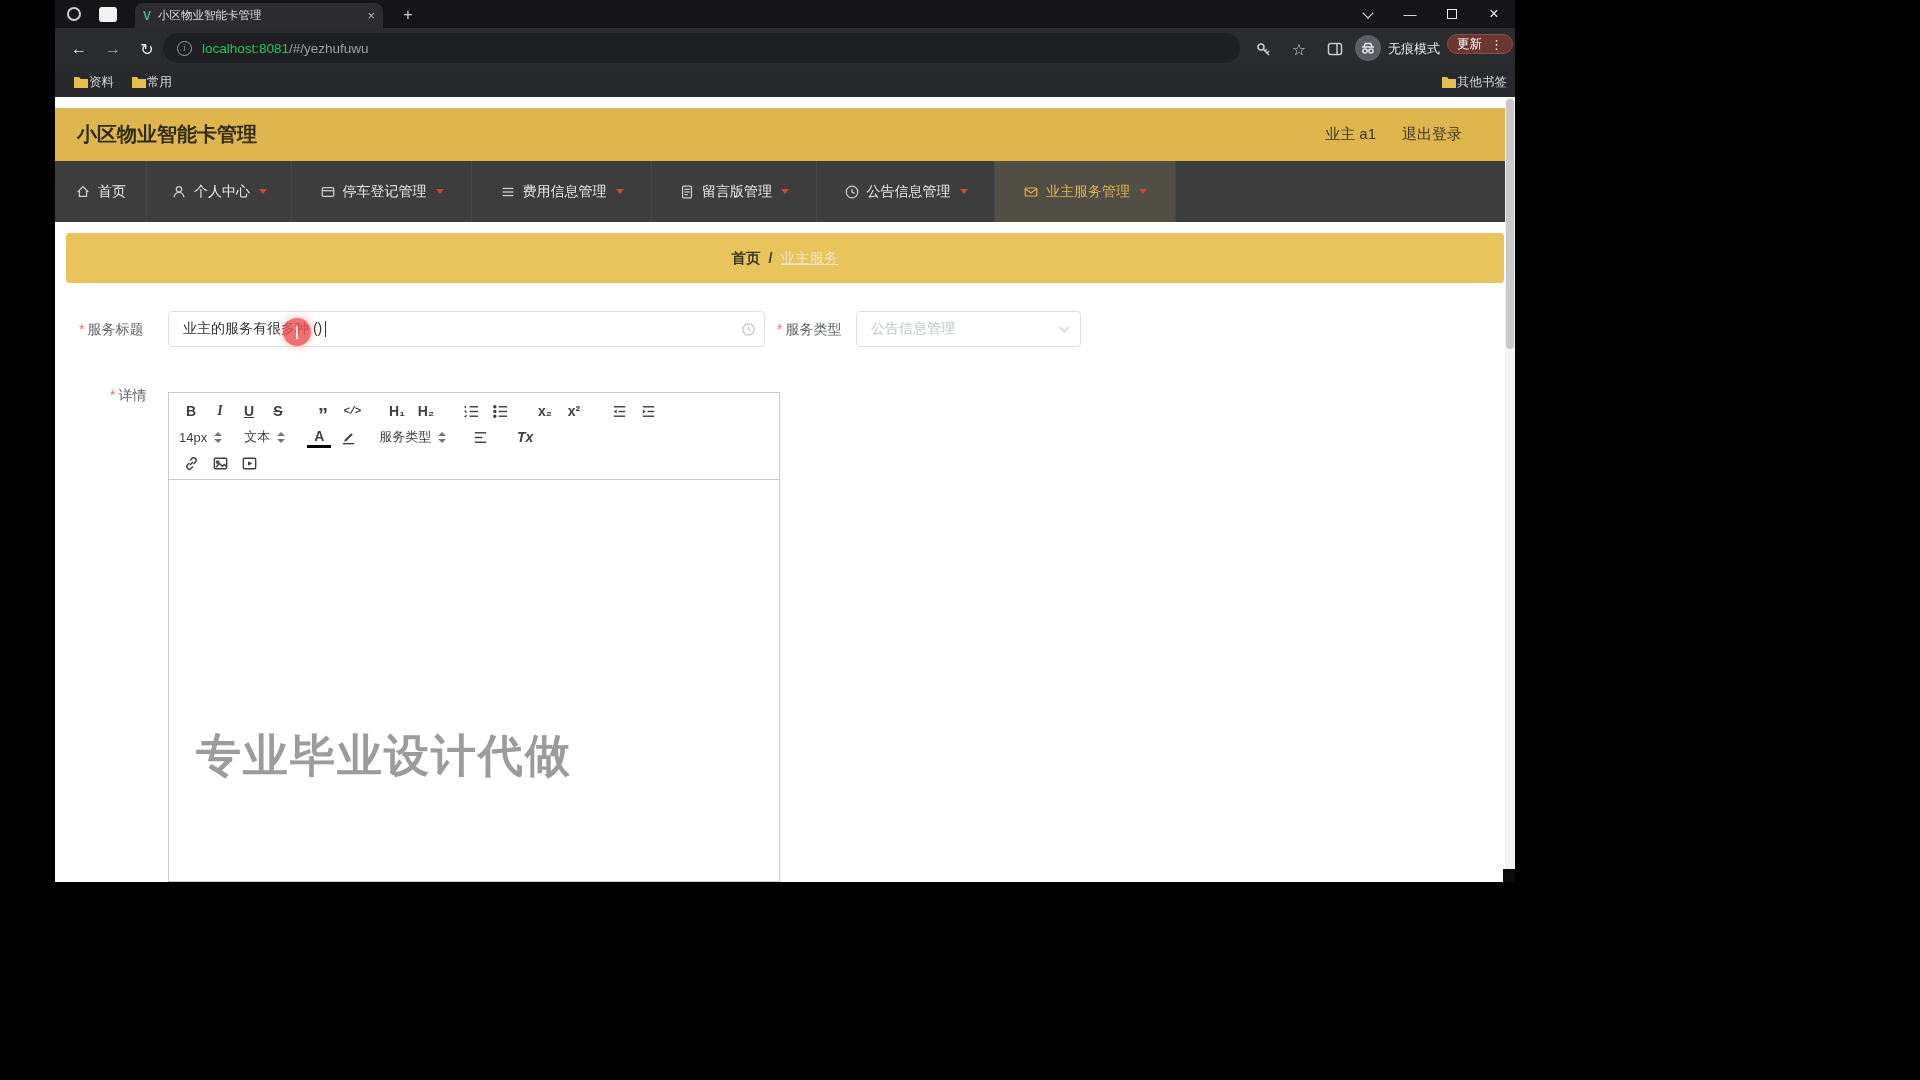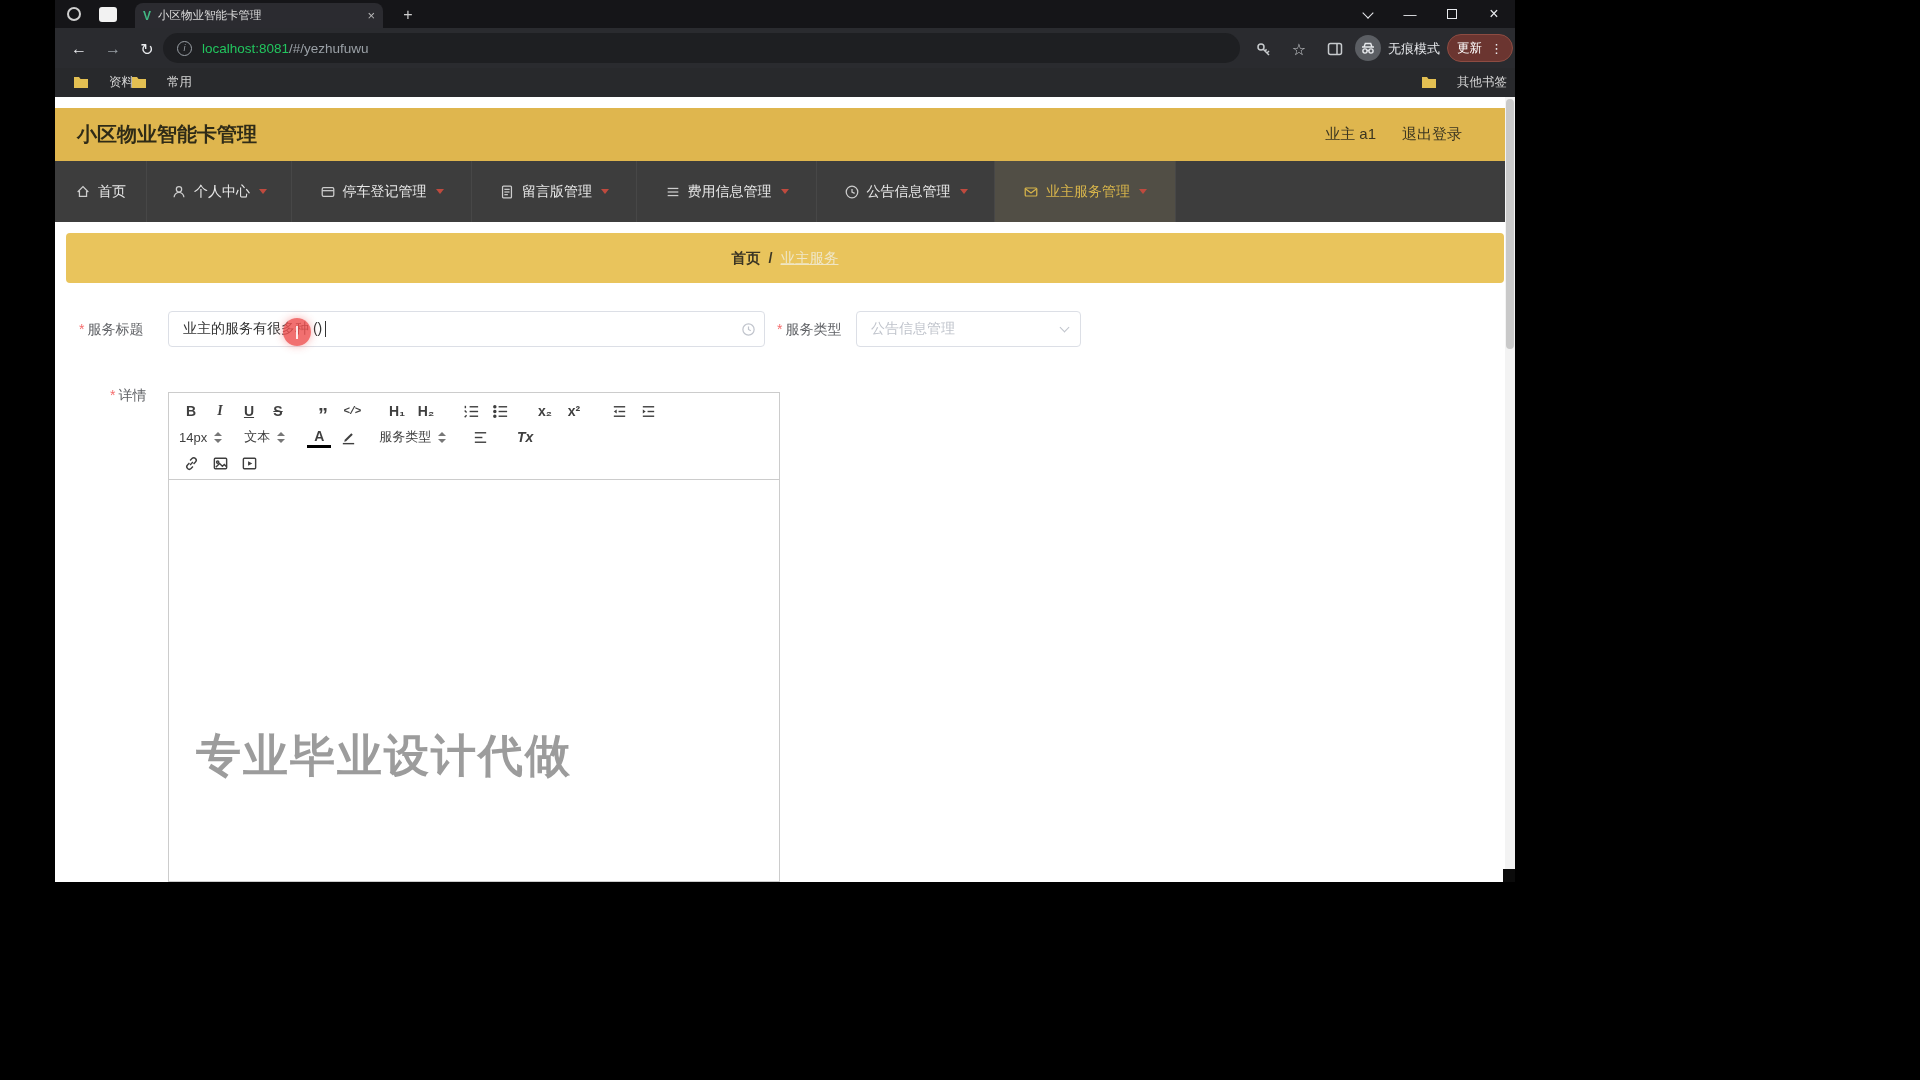--- a/index.html
+++ b/index.html
@@ -25,26 +25,26 @@
   .toolbar{position:absolute;left:0;top:28px;width:1460px;height:40px;background:#2a2b2f}
   .navbtn{position:absolute;top:9px;width:24px;height:24px;display:flex;align-items:center;justify-content:center;font-size:16px;cursor:pointer}
   .omnibox{position:absolute;left:108px;top:5px;width:1077px;height:30px;background:#1e1f22;border-radius:15px;display:flex;align-items:center;padding:0 14px;gap:10px}
   .info-i{width:15px;height:15px;border:1.3px solid #9aa0a6;border-radius:50%;color:#9aa0a6;font-size:9px;font-style:italic;display:flex;align-items:center;justify-content:center;flex:none}
   .url{font-size:13.5px;white-space:nowrap}
   .url .host{color:#22c55e}
   .url .path{color:#9aa0a6}
   .tb-ic{position:absolute;top:9px;width:24px;height:24px;display:flex;align-items:center;justify-content:center;color:#c7cacd;cursor:pointer}
   .avatar{position:absolute;left:1300px;top:7px;width:26px;height:26px;border-radius:50%;background:#5b5e63;display:flex;align-items:center;justify-content:center}
   .incog-label{position:absolute;left:1333px;top:12px;color:#e8eaed;font-size:13px;white-space:nowrap}
-  .updatepill{position:absolute;left:1392px;top:6px;height:28px;border-radius:14px;background:#6b3530;border:1px solid #8d4c42;display:flex;align-items:center;padding:0 9px;gap:8px;cursor:pointer}
+  .updatepill{position:absolute;left:1392px;top:6px;height:20px;border-radius:14px;background:#6b3530;border:1px solid #8d4c42;display:flex;align-items:center;padding:0 9px;gap:8px;cursor:pointer}
   .updatepill .ulabel{color:#fff;font-size:12.5px}
   .updatepill .dots{color:#e8eaed;font-size:13px}
   
   .bookmarks{position:absolute;left:0;top:68px;width:1460px;height:29px;background:#28292c}
-  .bm{position:absolute;top:0;height:29px;display:flex;align-items:center;gap:20px;color:#d6d6d6;font-size:12.5px;cursor:pointer}
+  .bm{position:absolute;top:0;height:29px;display:flex;align-items:center;gap:0;color:#d6d6d6;font-size:12.5px;cursor:pointer}
   
   .page{position:absolute;left:0;top:97px;width:1460px;height:785px;background:#fff;overflow:hidden}
   .appheader{position:absolute;left:0;top:11px;width:1460px;height:53px;background:#dfb64e;display:flex;align-items:center}
   .apptitle{margin-left:22px;font-size:20px;font-weight:bold;color:#2f2b17}
   .hdr-right{position:absolute;right:53px;top:0;height:53px;display:flex;align-items:center;gap:26px;font-size:15px;color:#3a3520}
   .hdr-right span{cursor:pointer}
   .mainnav{position:absolute;left:0;top:64px;width:1460px;height:61px;background:#3d3d3d;display:flex}
   .nav-item{height:61px;display:flex;align-items:center;justify-content:center;gap:7px;color:#e8e8e8;font-size:14px;border-right:1px solid #474747;cursor:pointer;flex:none}
   .nav-item svg{stroke:#cdcdcd;fill:none;stroke-width:1.4}
   .nav-item.active{background:#514e45;color:#d8b54b}
@@ -199,37 +199,37 @@
         <span class="nav-caret"></span>
       </div>
       <div class="nav-item w180">
         <svg width="16" height="16" viewBox="0 0 18 18">
             <rect x="2.5" y="4" width="13" height="10" rx="1.5"></rect>
             <line x1="2.5" y1="7.5" x2="15.5" y2="7.5"></line>
           </svg>
         <span>停车登记管理</span>
         <span class="nav-caret"></span>
       </div>
+      <div class="nav-item w180">
+        <svg width="16" height="16" viewBox="0 0 18 18">
+            <line x1="3" y1="5" x2="15" y2="5"></line>
+            <line x1="3" y1="9" x2="15" y2="9"></line>
+            <line x1="3" y1="13" x2="15" y2="13"></line>
+          </svg>
+        <span>费用信息管理</span>
+        <span class="nav-caret"></span>
+      </div>
       <div class="nav-item w165">
         <svg width="16" height="16" viewBox="0 0 18 18">
             <rect x="4" y="2.5" width="10" height="13" rx="1"></rect>
             <line x1="6" y1="6" x2="12" y2="6"></line>
             <line x1="6" y1="9" x2="12" y2="9"></line>
             <line x1="6" y1="12" x2="10" y2="12"></line>
           </svg>
         <span>留言版管理</span>
-        <span class="nav-caret"></span>
-      </div>
-      <div class="nav-item w180">
-        <svg width="16" height="16" viewBox="0 0 18 18">
-            <line x1="3" y1="5" x2="15" y2="5"></line>
-            <line x1="3" y1="9" x2="15" y2="9"></line>
-            <line x1="3" y1="13" x2="15" y2="13"></line>
-          </svg>
-        <span>费用信息管理</span>
         <span class="nav-caret"></span>
       </div>
       <div class="nav-item w178">
         <svg width="16" height="16" viewBox="0 0 18 18">
             <circle cx="9" cy="9" r="6.5"></circle>
             <path d="M9 5.5 V9 L12 10.5"></path>
           </svg>
         <span>公告信息管理</span>
         <span class="nav-caret"></span>
       </div>

